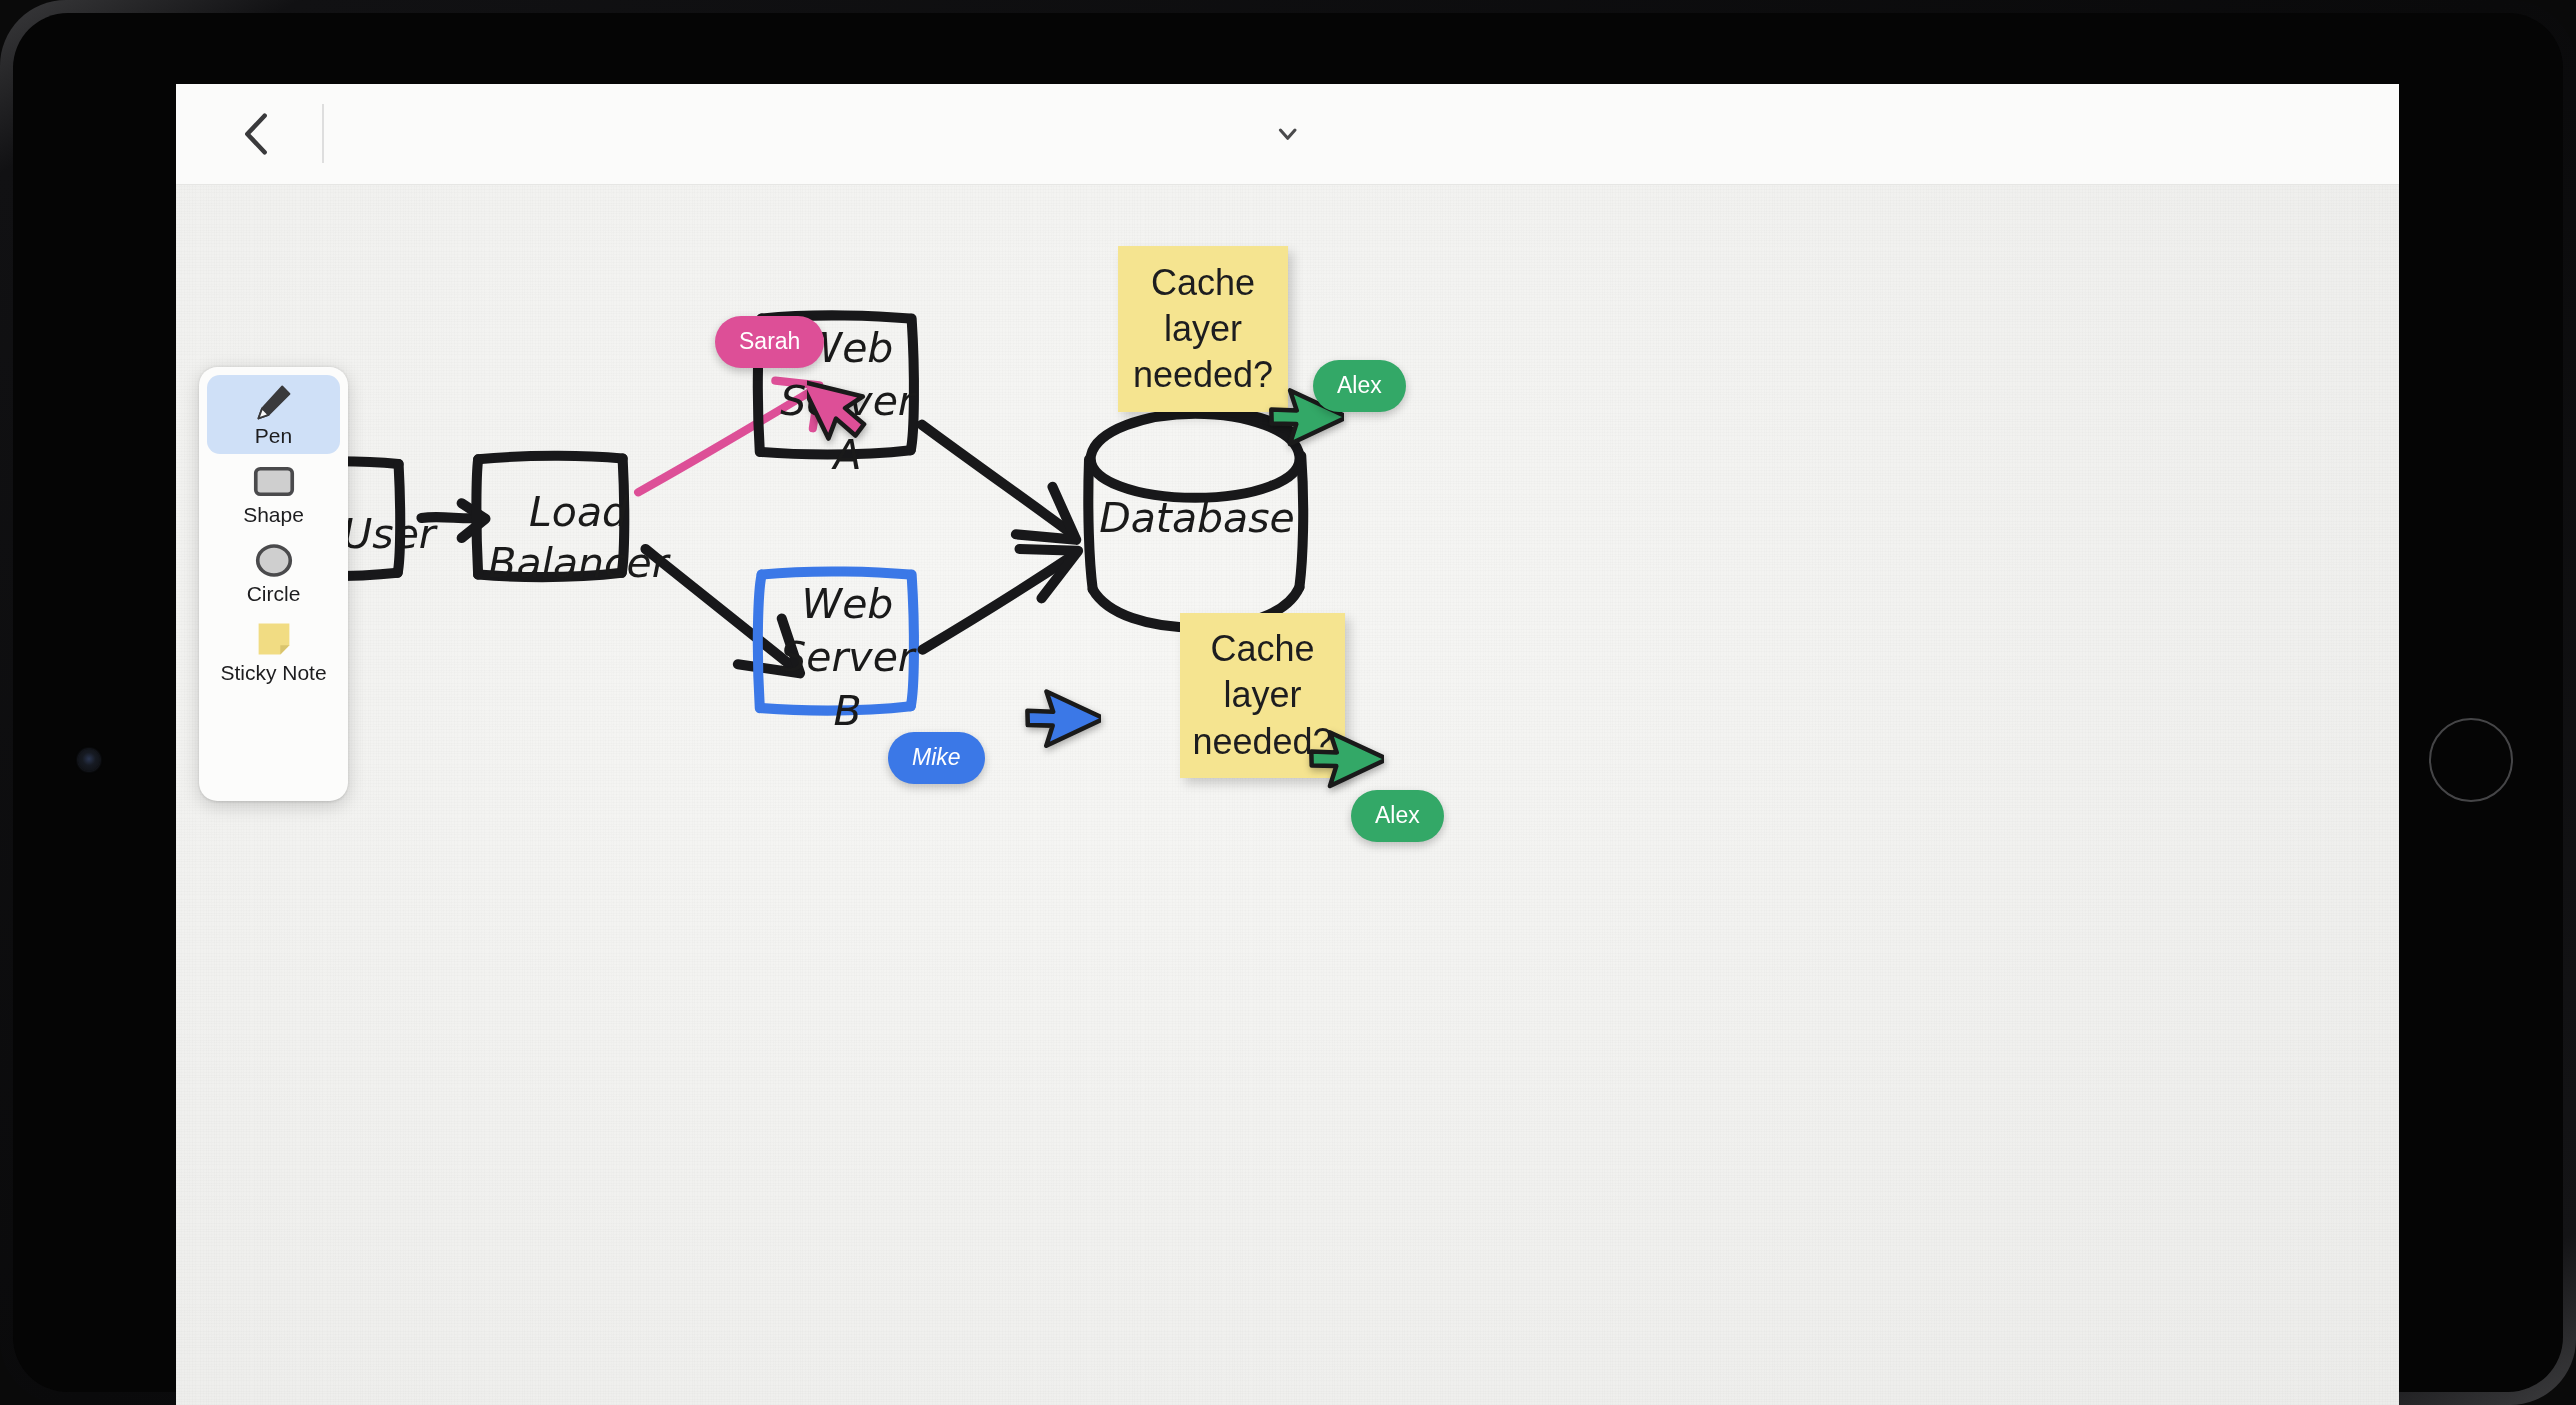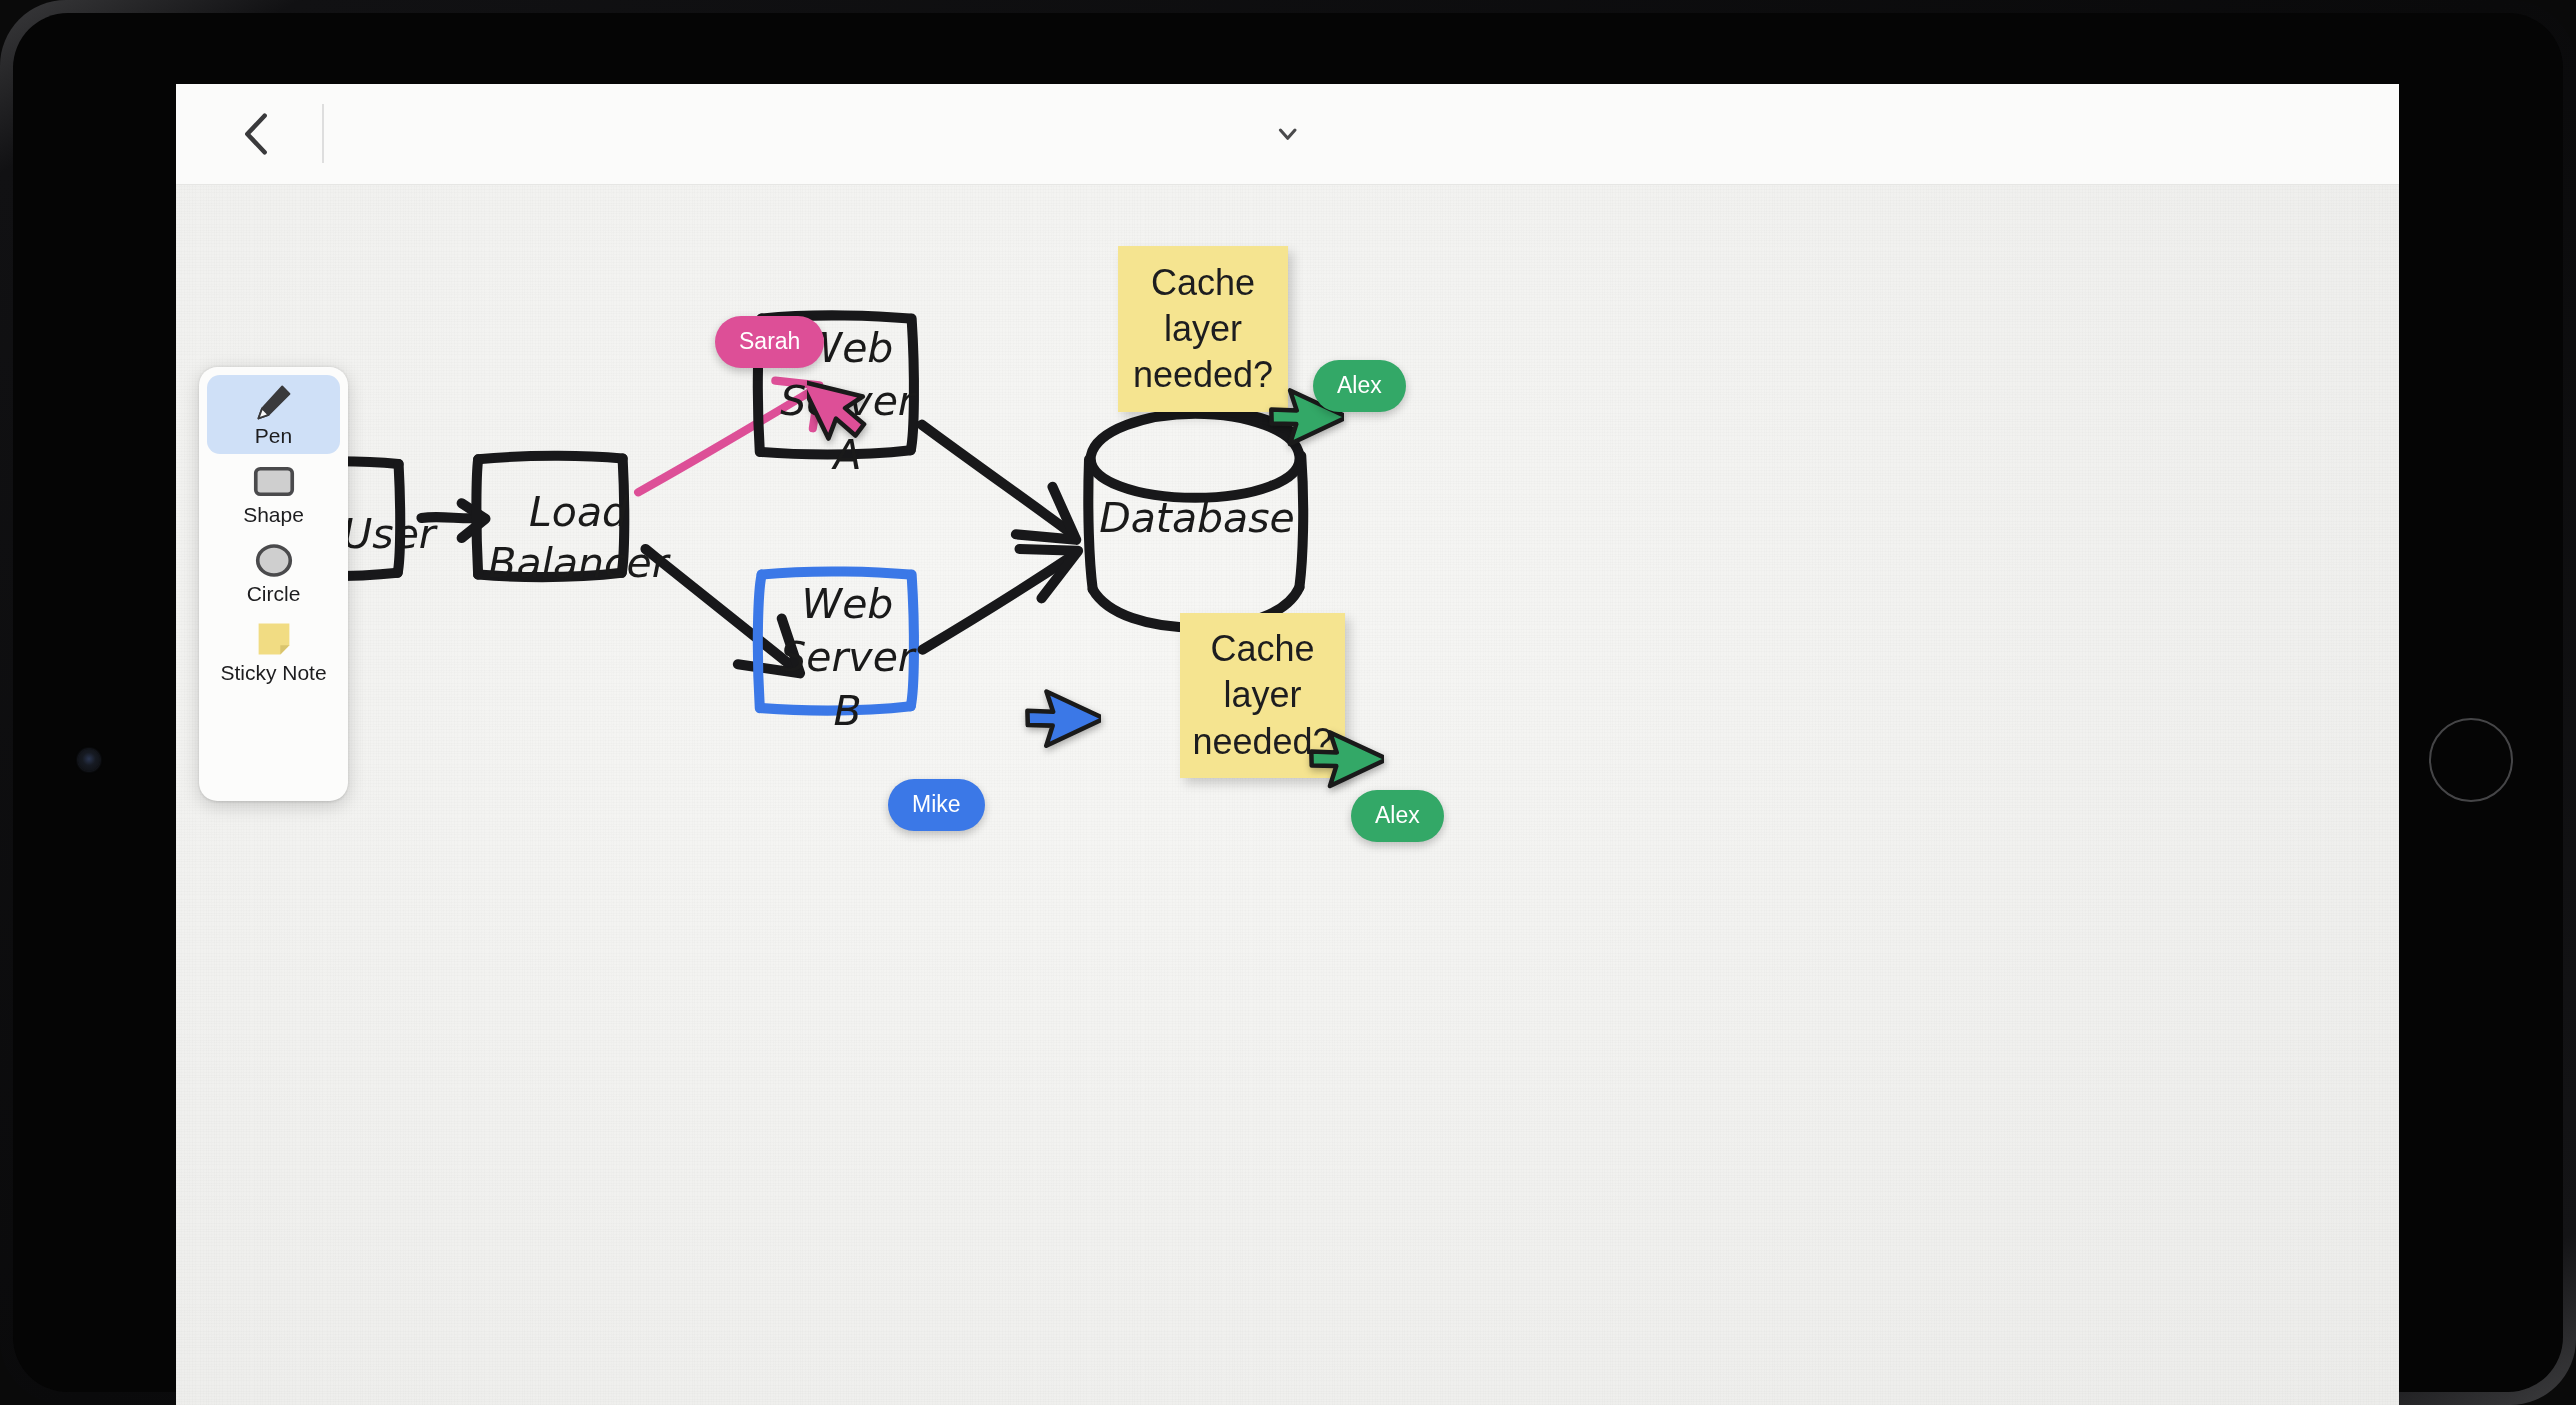--- a/index.html
+++ b/index.html
@@ -273,21 +273,21 @@
           <path d="M8 4 L8 74 L25 58 L36 84 L50 77 L39 52 L62 49 Z" fill="#33a867" stroke="#1a1a1a" stroke-width="5" stroke-linejoin="round" transform="rotate(115 35 45)"></path>
         </svg>
       </div>
       <div class="name-pill" style="left:1137px; top:175px; background:#33a867;">Alex</div>
 
       <div class="cursor" style="left:843px; top:499px;">
         <svg width="82" height="82" viewBox="0 0 70 90">
           <path d="M8 4 L8 74 L25 58 L36 84 L50 77 L39 52 L62 49 Z" fill="#3b78e7" stroke="#1a1a1a" stroke-width="5" stroke-linejoin="round" transform="rotate(115 35 45)"></path>
         </svg>
       </div>
-      <div class="name-pill" style="left:712px; top:594px; background:#3b78e7;">Mike</div>
+      <div class="name-pill" style="left:712px; top:547px; background:#3b78e7;font-style:italic;">Mike</div>
 
       <div class="cursor" style="left:1127px; top:540px;">
         <svg width="81" height="81" viewBox="0 0 70 90">
           <path d="M8 4 L8 74 L25 58 L36 84 L50 77 L39 52 L62 49 Z" fill="#33a867" stroke="#1a1a1a" stroke-width="5" stroke-linejoin="round" transform="rotate(115 35 45)"></path>
         </svg>
       </div>
       <div class="name-pill" style="left:1175px; top:605px; background:#33a867;">Alex</div>
 
       <div id="tool-palette">
 

